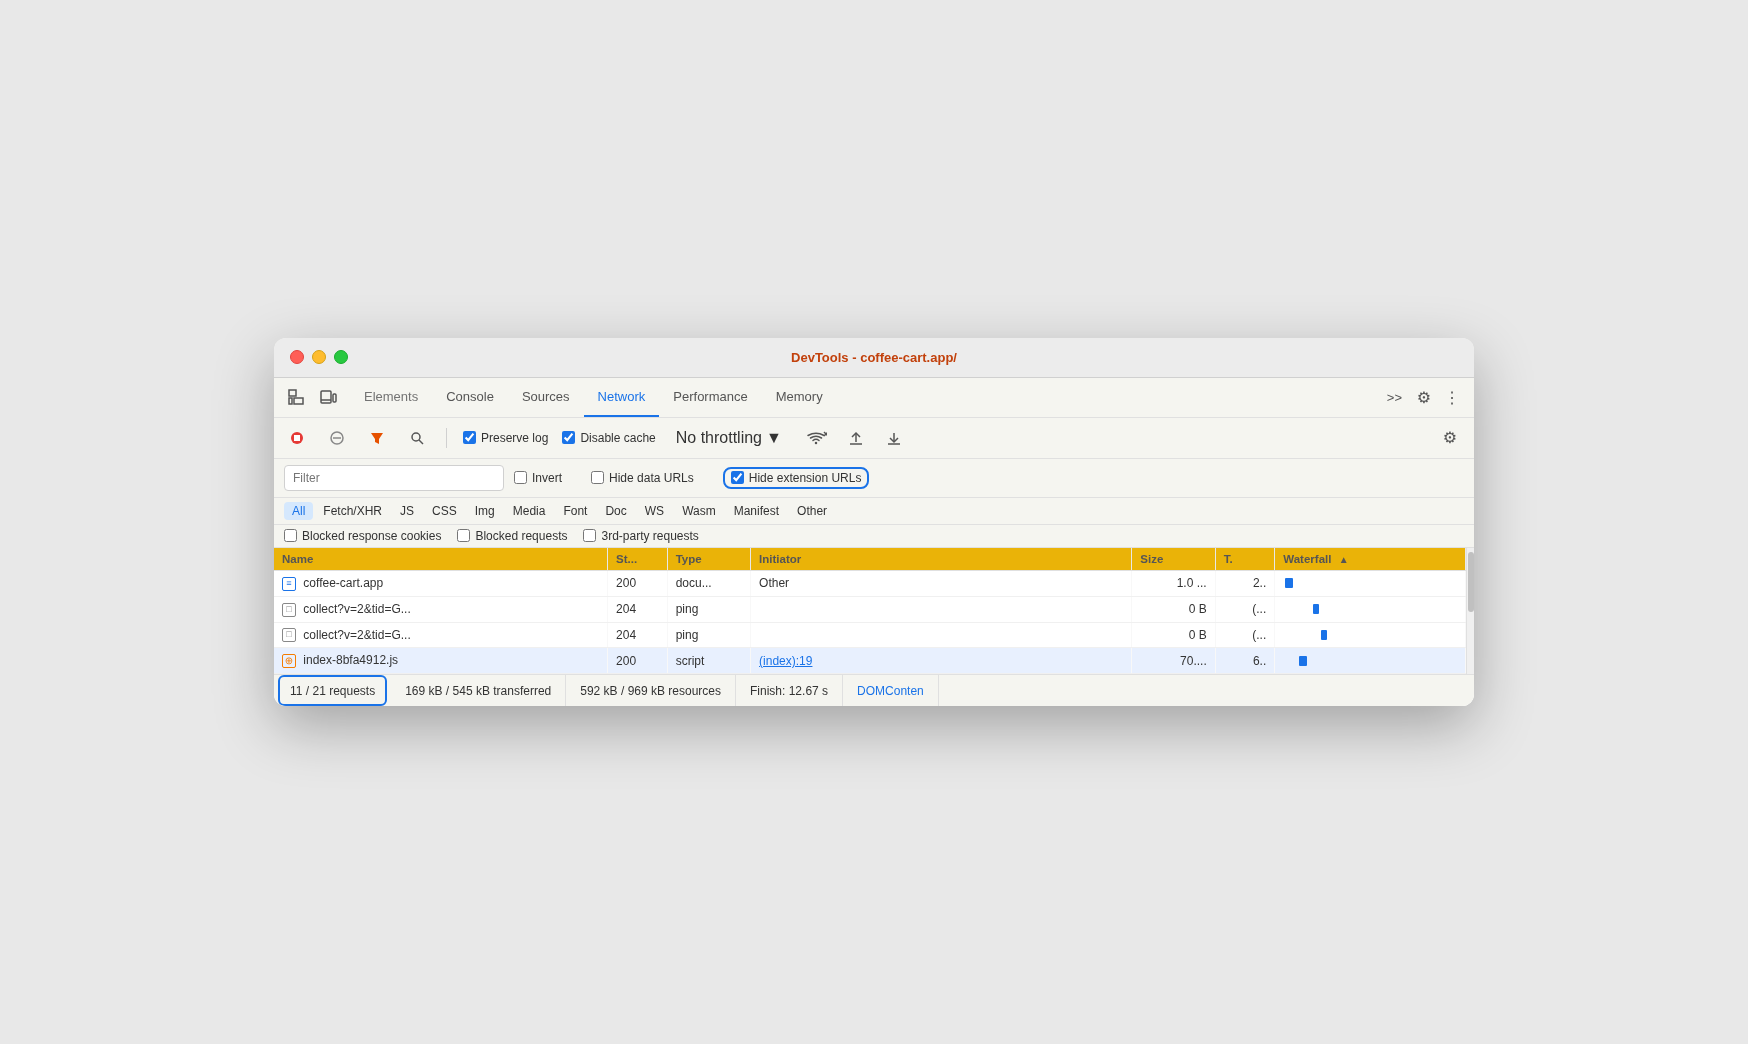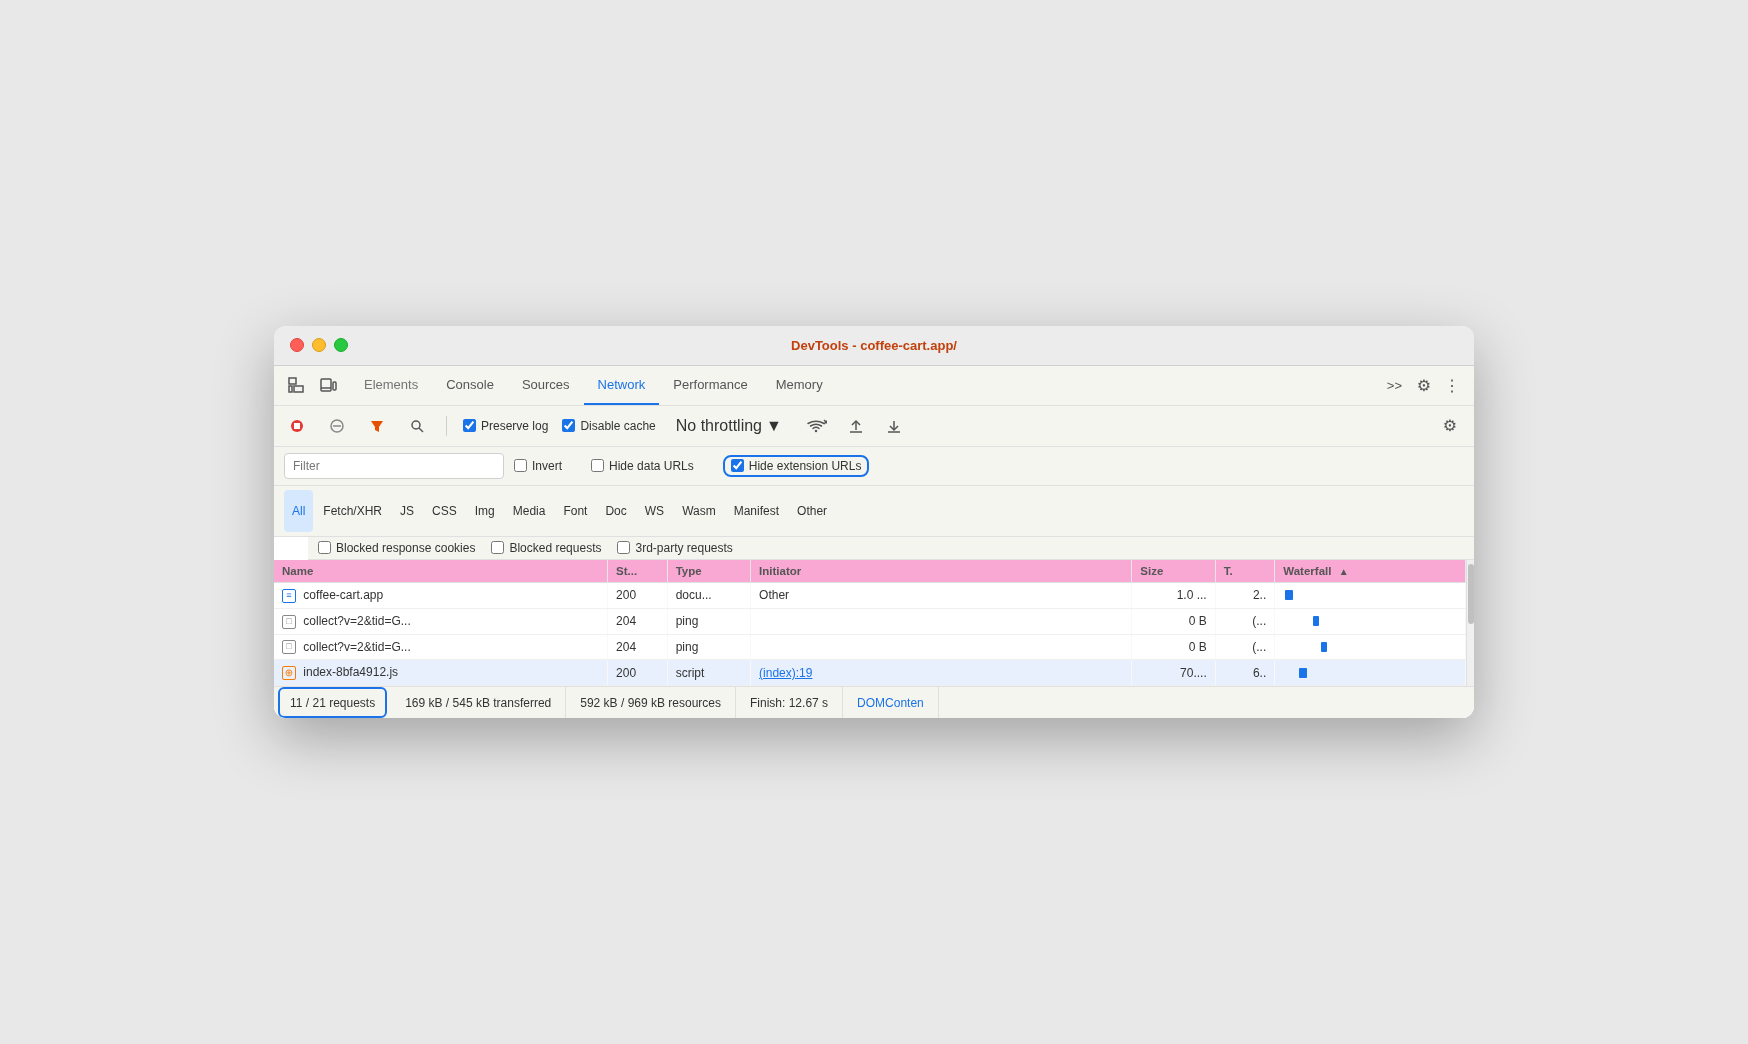--- a/index.html
+++ b/index.html
@@ -221,50 +221,49 @@
     .type-bar {
       display: flex;
       align-items: center;
       padding: 4px 10px;
       border-bottom: 1px solid #e0e0e0;
       background: #f5f5f0;
       gap: 2px;
       flex-wrap: wrap;
     }
     .type-btn {
-      padding: 14px 8px;
+      padding: 2px 8px;
       font-size: 12px;
       color: #333;
       cursor: pointer;
       border-radius: 4px;
       border: none;
       background: transparent;
     }
     .type-btn.active {
       background: #d5e8fd;
       color: #1a73e8;
     }
     
     .checkbox-bar {
       display: flex;
       align-items: center;
       padding: 4px 10px;
       border-bottom: 1px solid #e0e0e0;
       background: #f5f5f0;
       gap: 16px;
-      margin-left: 34px;
     }
     
     .net-table {
       width: 100%;
       border-collapse: collapse;
       background: white;
     }
     .net-table th {
-      background: #f9a8d4;
+      background: #eab308;
       border-bottom: 1px solid #e0e0e0;
       border-right: 1px solid #e8e8e8;
       padding: 5px 8px;
       font-size: 11.5px;
       font-weight: 600;
       color: #555;
       text-align: left;
       white-space: nowrap;
       cursor: pointer;
     }

